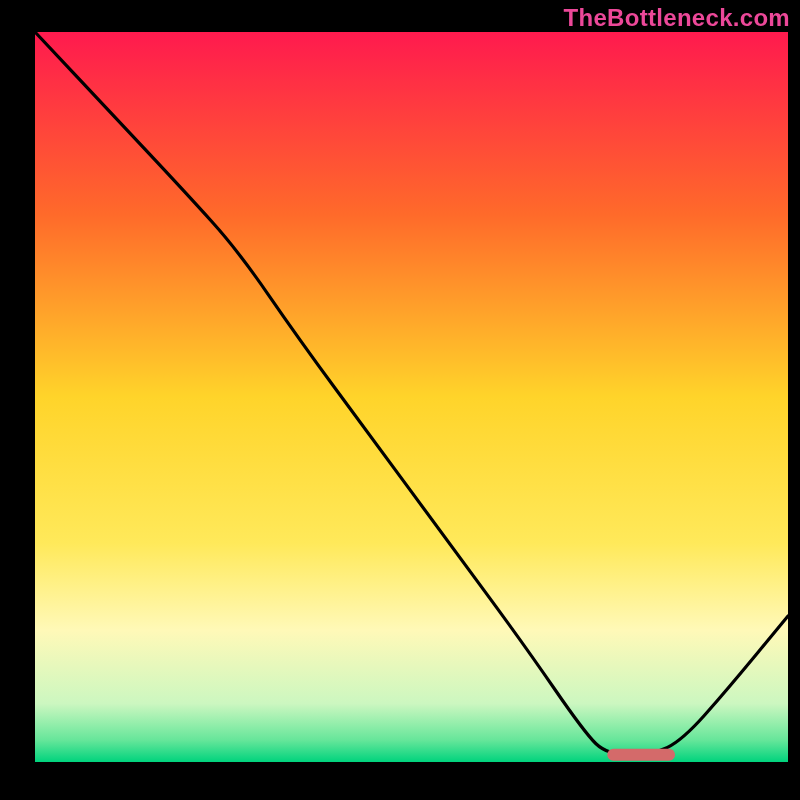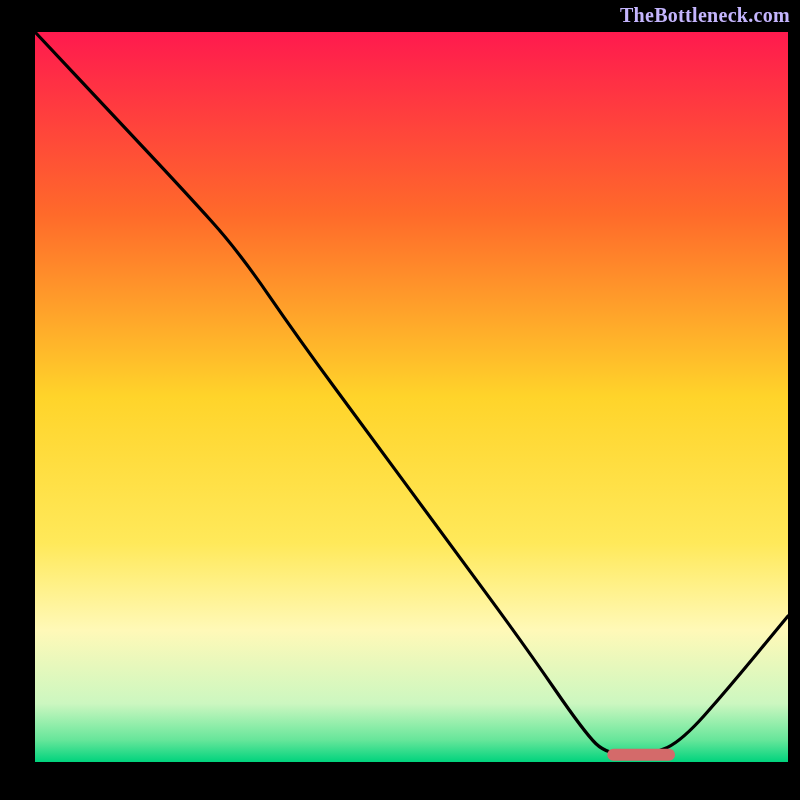--- a/index.html
+++ b/index.html
@@ -14,24 +14,24 @@
     position: absolute;
     left: 0;
     top: 0;
     width: 800px;
     height: 800px;
   }
   .watermark {
     position: absolute;
     top: 4px;
     right: 10px;
-    font-family: Liberation Serif, serif;
-    font-size: 20px;
+    font-family: Liberation Sans, sans-serif;
+    font-size: 24px;
     font-weight: 600;
-    color: #c4b5fd;
+    color: #ec4899;
     letter-spacing: 0.3px;
     z-index: 10;
   }
 </style>
 </head>
 <body>
 
 <div class="chart-frame">
   <svg width="800" height="800" viewBox="0 0 800 800">
     <defs>

